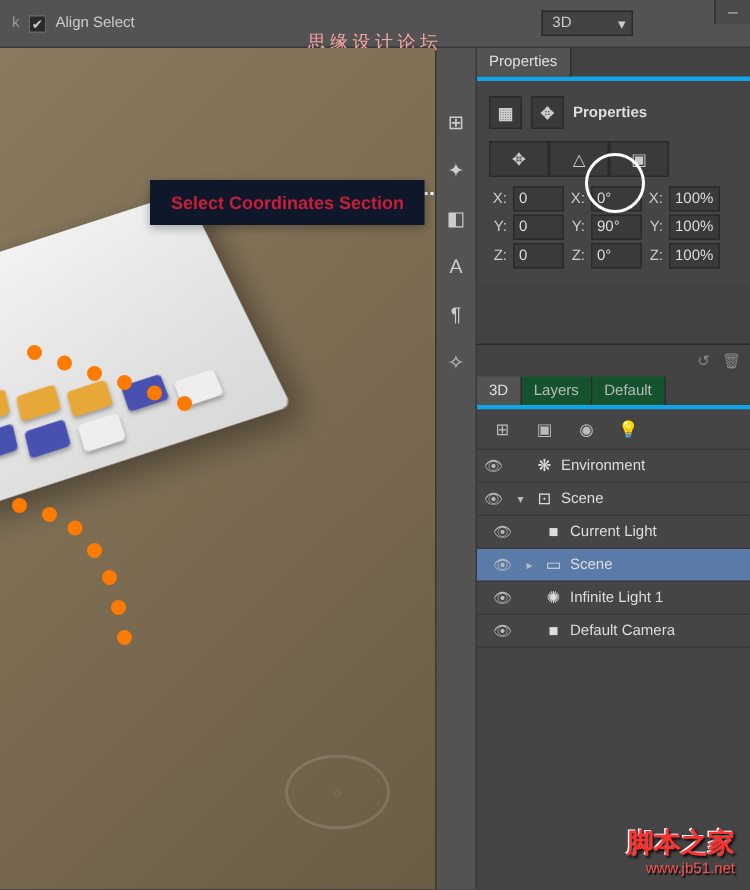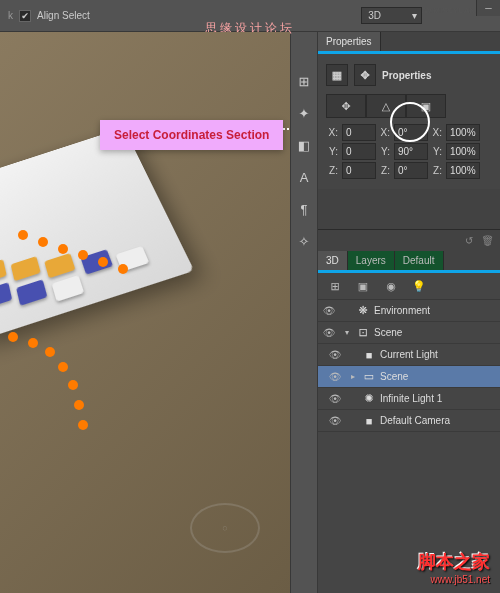--- a/index.html
+++ b/index.html
@@ -15,21 +15,21 @@
 .mode-select::after{content:"▾";position:absolute;right:4px}
 .main{display:flex;height:calc(100% - 32px)}
 .canvas-wrap{flex:1;background:#2b2b2b;padding:0;position:relative;overflow:hidden}
 .canvas{position:relative;width:100%;height:100%;background:linear-gradient(135deg,#8a7a5f 0%,#6b5d45 100%);overflow:hidden}
 .calc{position:absolute;left:-40px;top:100px;width:200px;height:180px;background:linear-gradient(160deg,#f5f5f5,#d8d8d8);transform:rotate(-18deg) perspective(400px) rotateX(30deg);border-radius:6px;box-shadow:4px 8px 20px rgba(0,0,0,0.4)}
 .key{position:absolute;width:26px;height:18px;border-radius:3px;box-shadow:0 2px 3px rgba(0,0,0,0.3)}
 .k1{background:#e8a838;left:10px;top:110px}.k2{background:#e8a838;left:42px;top:118px}.k3{background:#e8a838;left:74px;top:126px}
 .k4{background:#4850b0;left:10px;top:135px}.k5{background:#4850b0;left:42px;top:143px}.k6{background:#4850b0;left:108px;top:134px}
 .k7{background:#eee;left:75px;top:150px}.k8{background:#eee;left:140px;top:142px}
 .dot{position:absolute;width:10px;height:10px;background:#ff7b00;border-radius:50%}
-.callout{position:absolute;top:88px;left:100px;background:#f0abfc;padding:8px 14px;color:#c81e3a;font-weight:bold;font-size:12px;z-index:5;box-shadow:0 2px 6px rgba(0,0,0,0.3)}
+.callout{position:absolute;top:88px;left:100px;background:#0f172a;padding:8px 14px;color:#c81e3a;font-weight:bold;font-size:12px;z-index:5;box-shadow:0 2px 6px rgba(0,0,0,0.3)}
 .callout-line{position:absolute;top:96px;left:240px;width:60px;height:2px;z-index:4}
 .callout-line::before{content:"";position:absolute;width:100%;border-top:2px dotted #fff}
 .callout-line::after{content:"";position:absolute;right:-4px;top:-3px;width:0;height:0;border-left:6px solid #fff;border-top:4px solid transparent;border-bottom:4px solid transparent}
 .right{width:210px;background:#535353;display:flex}
 .toolstrip{width:28px;background:#535353;border-left:1px solid #383838;border-right:1px solid #383838;padding-top:40px;display:flex;flex-direction:column;align-items:center;gap:14px}
 .tool{width:18px;height:18px;color:#ccc;display:flex;align-items:center;justify-content:center;font-size:13px}
 .panels{flex:1;display:flex;flex-direction:column}
 .panel-tabs{height:22px;display:flex;align-items:flex-end;border-bottom:3px solid #0ea5e9;background:#424242}
 .tab{padding:4px 8px;font-size:10px;color:#bbb;background:#14532d;border-right:1px solid #2a2a2a}
 .tab.active{background:#535353;color:#e0e0e0}

